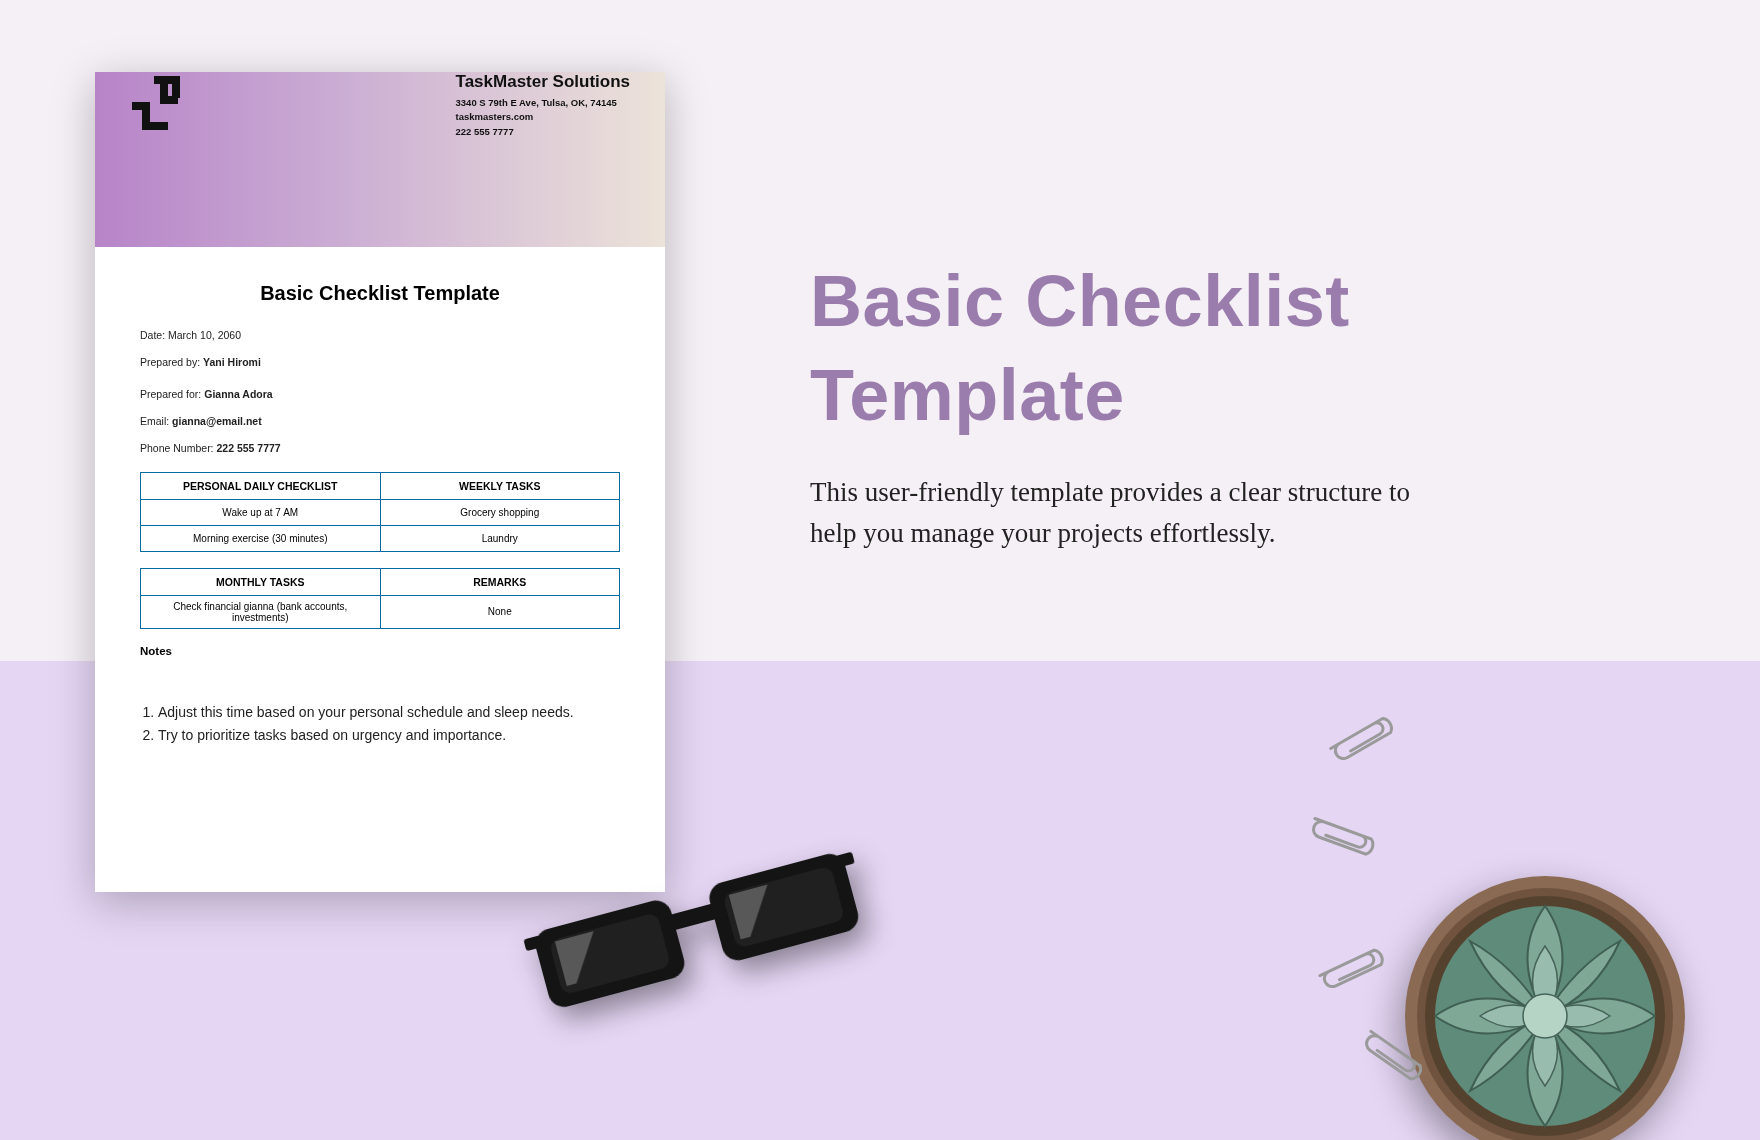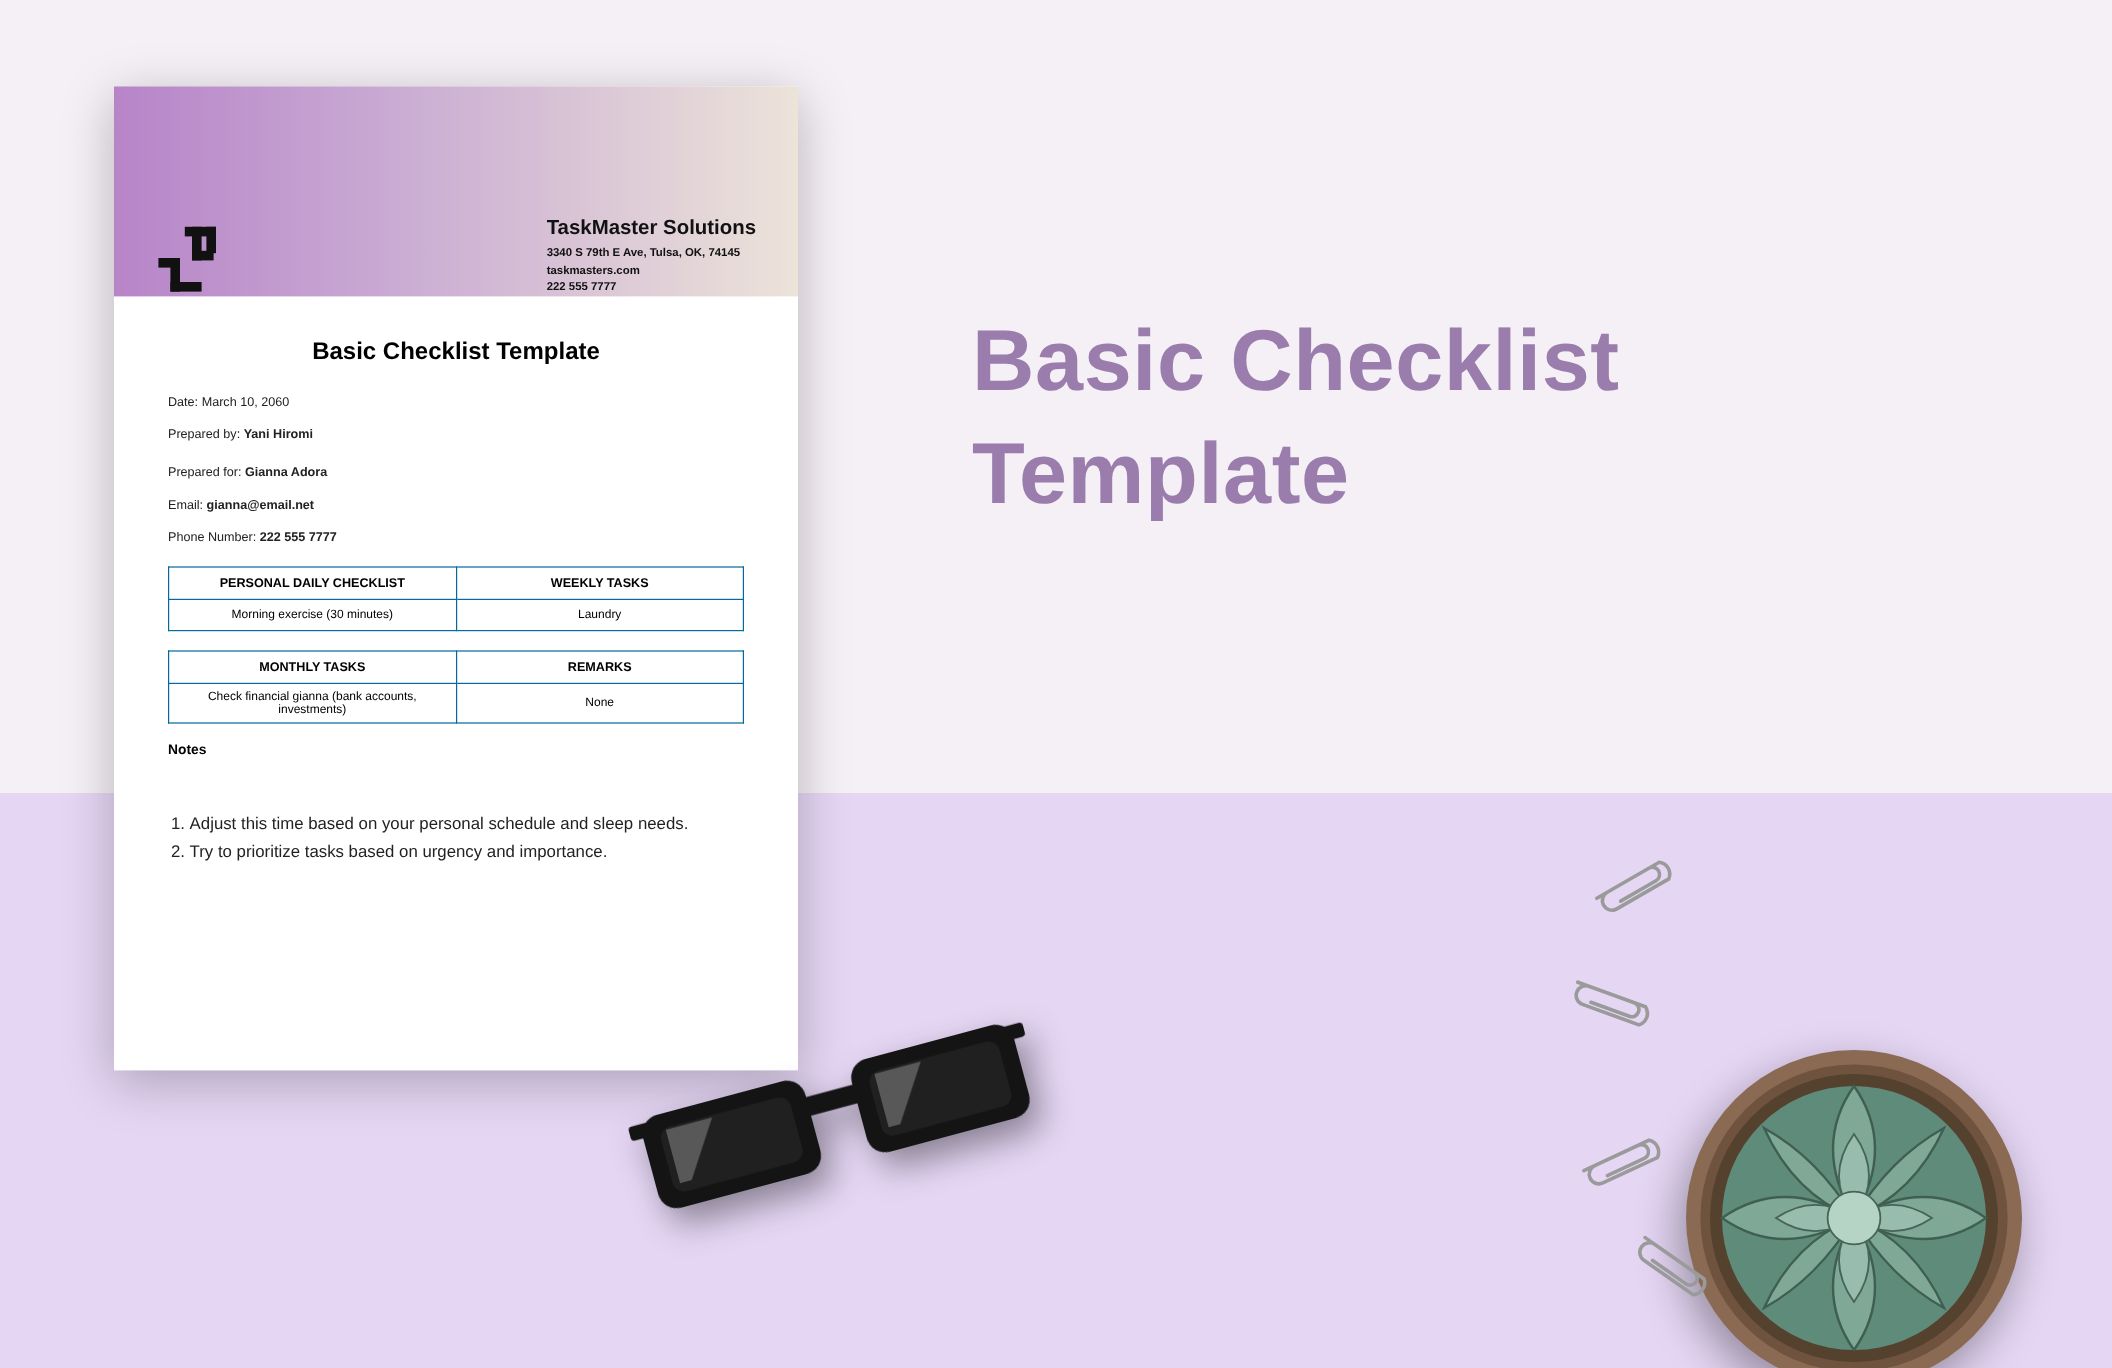--- a/index.html
+++ b/index.html
@@ -16,21 +16,21 @@
     width: 570px;
     height: 820px;
     background: #ffffff;
     box-shadow: 0 10px 40px rgba(0,0,0,0.25);
   }
 
   .page-header {
     height: 175px;
     background: linear-gradient(to right, #b784c8 0%, #c9aad3 40%, #ece3d9 100%);
     display: flex;
-    align-items: flex-end;
+    align-items: flex-start;
     padding: 0 35px;
     gap: 30px;
   }
 
   .logo svg { display:block; }
 
   .company-block { margin-left: auto; text-align: left; }
   .company-name { font-weight: 800; font-size: 17px; color: #111; margin-bottom: 4px; }
   .company-line { font-weight: 700; font-size: 9.5px; color: #111; line-height: 1.5; }
 
@@ -136,20 +136,24 @@
 
     <table>
       <thead>
         <tr>
           <th>PERSONAL DAILY CHECKLIST</th>
           <th>WEEKLY TASKS</th>
         </tr>
       </thead>
       <tbody>
         <tr>
+          <td>Wake up at 7 AM</td>
+          <td>Grocery shopping</td>
+        </tr>
+        <tr>
           <td>Morning exercise (30 minutes)</td>
           <td>Laundry</td>
         </tr>
       </tbody>
     </table>
 
     <table>
       <thead>
         <tr>
           <th>MONTHLY TASKS</th>
@@ -167,20 +171,21 @@
     <div class="notes-heading">Notes</div>
     <ol class="notes">
       <li>Adjust this time based on your personal schedule and sleep needs.</li>
       <li>Try to prioritize tasks based on urgency and importance.</li>
     </ol>
   </div>
 </div>
 
 <div class="promo">
   <div class="promo-title">Basic Checklist Template</div>
+  <div class="promo-desc">This user-friendly template provides a clear structure to help you manage your projects effortlessly.</div>
 </div>
 
 <div class="glasses">
   <svg width="360" height="180" viewBox="0 0 360 180">
     <g fill="#141414">
       <rect x="20" y="40" width="140" height="80" rx="16"></rect>
       <rect x="200" y="40" width="140" height="80" rx="16"></rect>
       <rect x="155" y="58" width="50" height="16" rx="4"></rect>
       <rect x="10" y="44" width="18" height="12" rx="3"></rect>
       <rect x="332" y="44" width="18" height="12" rx="3"></rect>

